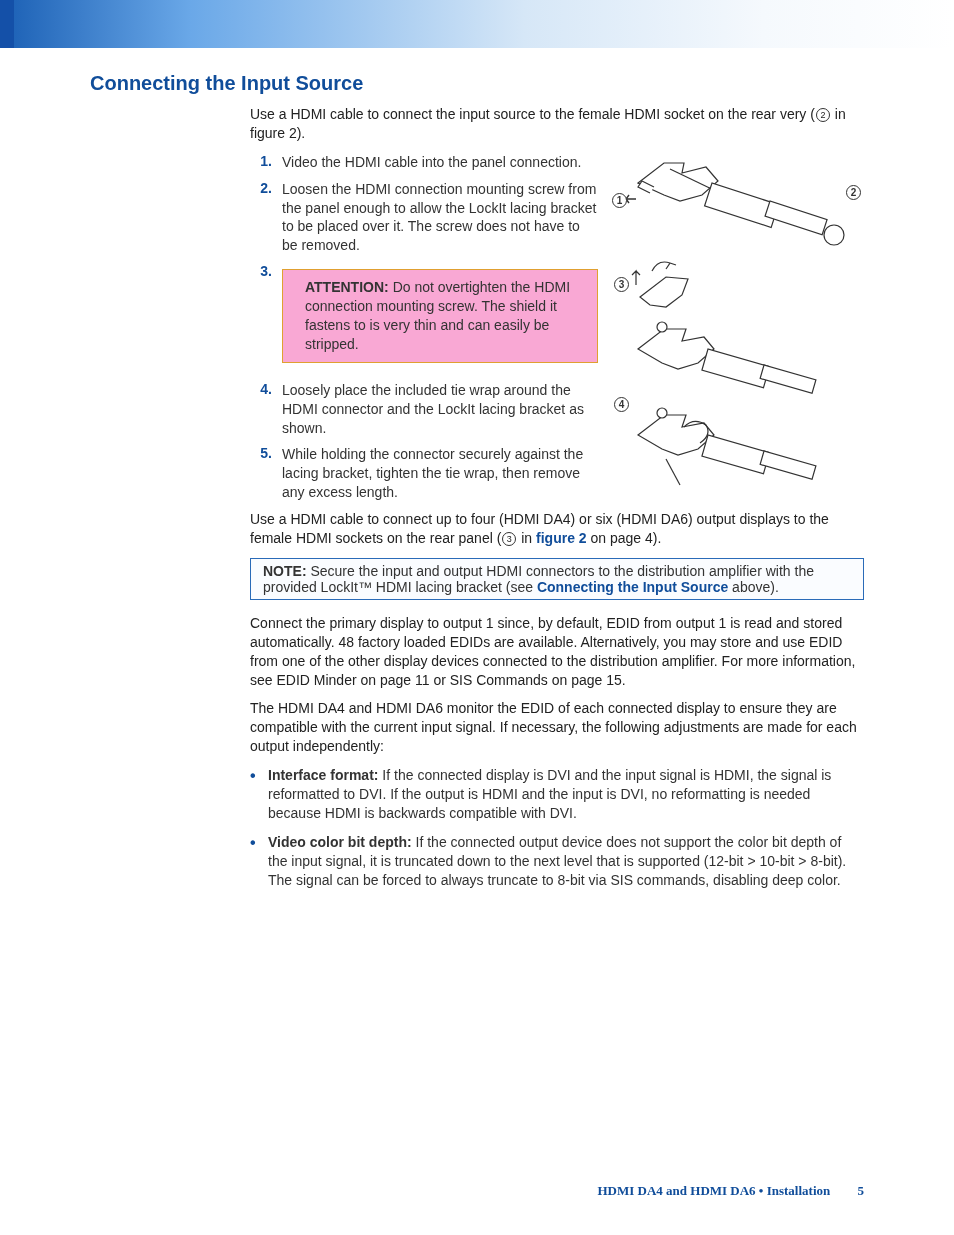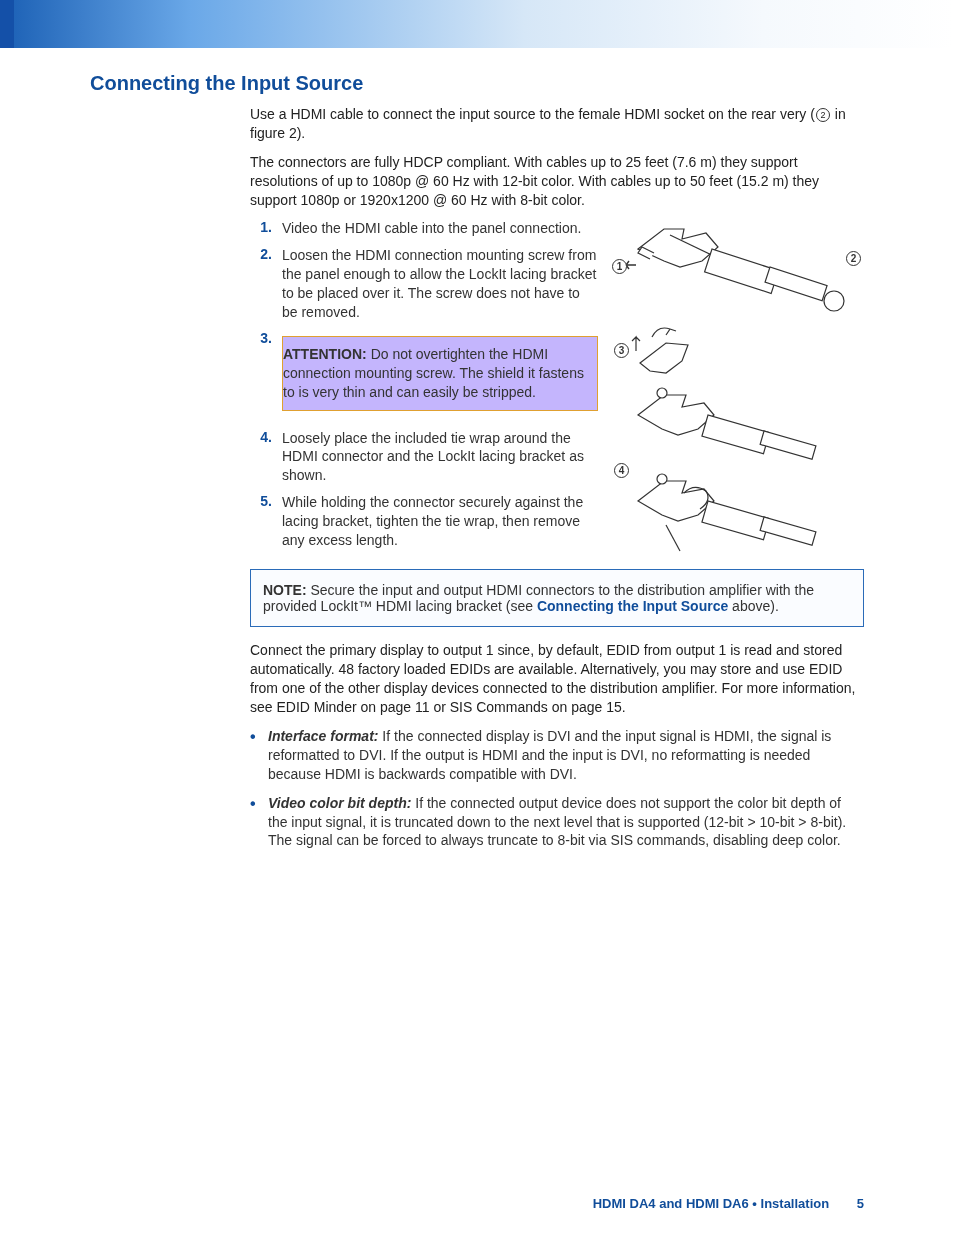--- a/index.html
+++ b/index.html
@@ -38,75 +38,75 @@
     margin-left: 160px;
     margin-right: 0;
   }
   p { line-height: 1.35; margin-bottom: 10px; color:#222; }
   .ol { margin-left: 160px; }
   .ol-item { display:flex; margin-bottom:8px; }
   .ol-num { color:#104d9a; font-weight:bold; width:22px; flex-shrink:0; text-align:right; margin-right:10px;}
   .ol-text { flex:1; line-height:1.35; }
   .attention-box {
     border: 1px solid #e0a030;
-    background: #c4b5fd;
-    padding: 8px 0;
+    background: #f9a8d4;
+    padding: 8px 22px;
     margin: 6px 0 10px 0;
     max-width: 330px;
   }
   .attention-box .label { font-weight:bold; }
   .note-box {
     border: 1px solid #2a6bb8;
     background: #fafcff;
-    padding: 12px 12px;
+    padding: 4px 12px;
     margin: 8px 0 14px 0;
   }
   .note-box .label { font-weight:bold; }
   .link { color:#104d9a; font-weight:bold; }
   .ul { margin-left: 160px; }
   .ul-item { display:flex; margin-bottom:10px; }
   .bullet { color:#104d9a; font-weight:bold; width:18px; flex-shrink:0; font-size:16px; line-height:1.2;}
   .ul-text { flex:1; line-height:1.35; }
-  .ul-text .lead { font-weight:bold;font-style:italic; }
+  .ul-text .lead { font-weight:bold; }
   .circled { display:inline-block; border:1px solid #333; border-radius:50%; width:14px; height:14px; line-height:13px; font-size:9px; text-align:center; vertical-align:middle; margin:0 1px;}
   .narrow { max-width: 370px; }
   .float-right-fig {
     float: right;
     width: 260px;
     height: 340px;
     margin: -4px -6px 6px 12px;
     position: relative;
   }
   .fig-callout { position:absolute; border:1px solid #333; border-radius:50%; width:15px; height:15px; font-size:10px; line-height:14px; text-align:center; background:#fff; font-weight:bold;}
   .footer {
     position:absolute;
-    bottom: 24px;
+    bottom: 36px;
     left:0; right:0;
     text-align: right;
     padding-right: 90px;
     font-size: 13px;
+    font-family: Liberation Serif, serif;
   }
   .footer-label { color:#104d9a; font-weight:bold; }
   .footer-page { color:#104d9a; font-weight:bold; margin-left: 24px; }
   svg { overflow: visible; }
 </style>
 </head>
 <body>
 
 <div class="topbar"></div>
 
 <div class="page">
 
   <h2 class="section-heading">Connecting the Input Source</h2>
 
   <div class="body-text">
     <p>
       <span>Use a HDMI cable to connect the input source to the female HDMI socket on the rear very (</span><span class="circled">2</span><span> in figure 2).</span>
     </p>
-    <p>The connectors are fully HDCP compliant. With cables up to 25 feet (7.6 m) they support resolutions of up to 1080p @ 60 Hz with 12-bit color. With cables up to 50 feet (15.2 m) they support 1080p or 1920x1200 @ 60 Hz with 8-bit color.</p>
   </div>
 
   <div class="ol">
 
     <div class="float-right-fig">
       <svg width="260" height="340">
 
         <g stroke="#333" stroke-width="1.2" fill="#fff">
           <polygon points="28,34 54,14 74,14 72,24 96,18 108,32 92,46 70,52 54,46"></polygon>
           <line x1="60" y1="20" x2="110" y2="44"></line>
@@ -170,27 +170,31 @@
     <div class="ol-item">
       <div class="ol-num">5.</div>
       <div class="ol-text">While holding the connector securely against the lacing bracket, tighten the tie wrap, then remove any excess length.</div>
     </div>
   </div>
 
   <div style="clear:both"></div>
 
 
   <div class="body-text">
+    <p>
+      <span>Use a HDMI cable to connect up to four (HDMI DA4) or six (HDMI DA6) output displays to the female HDMI sockets on the rear panel (</span><span class="circled">3</span><span> in </span><span class="link">figure 2</span><span> on page 4).</span>
+    </p>
 
     <div class="note-box">
       <span class="label">NOTE:</span>
       <span>Secure the input and output HDMI connectors to the distribution amplifier with the provided LockIt™ HDMI lacing bracket (see </span><span class="link">Connecting the Input Source</span><span> above).</span>
     </div>
 
     <p>Connect the primary display to output 1 since, by default, EDID from output 1 is read and stored automatically. 48 factory loaded EDIDs are available. Alternatively, you may store and use EDID from one of the other display devices connected to the distribution amplifier. For more information, see EDID Minder on page 11 or SIS Commands on page 15.</p>
+    <p>The HDMI DA4 and HDMI DA6 monitor the EDID of each connected display to ensure they are compatible with the current input signal. If necessary, the following adjustments are made for each output independently:</p>
   </div>
 
   <div class="ul">
     <div class="ul-item">
       <div class="bullet">•</div>
       <div class="ul-text">
         <span class="lead">Interface format:</span><span> If the connected display is DVI and the input signal is HDMI, the signal is reformatted to DVI. If the output is HDMI and the input is DVI, no reformatting is needed because HDMI is backwards compatible with DVI.</span>
       </div>
     </div>
     <div class="ul-item">

